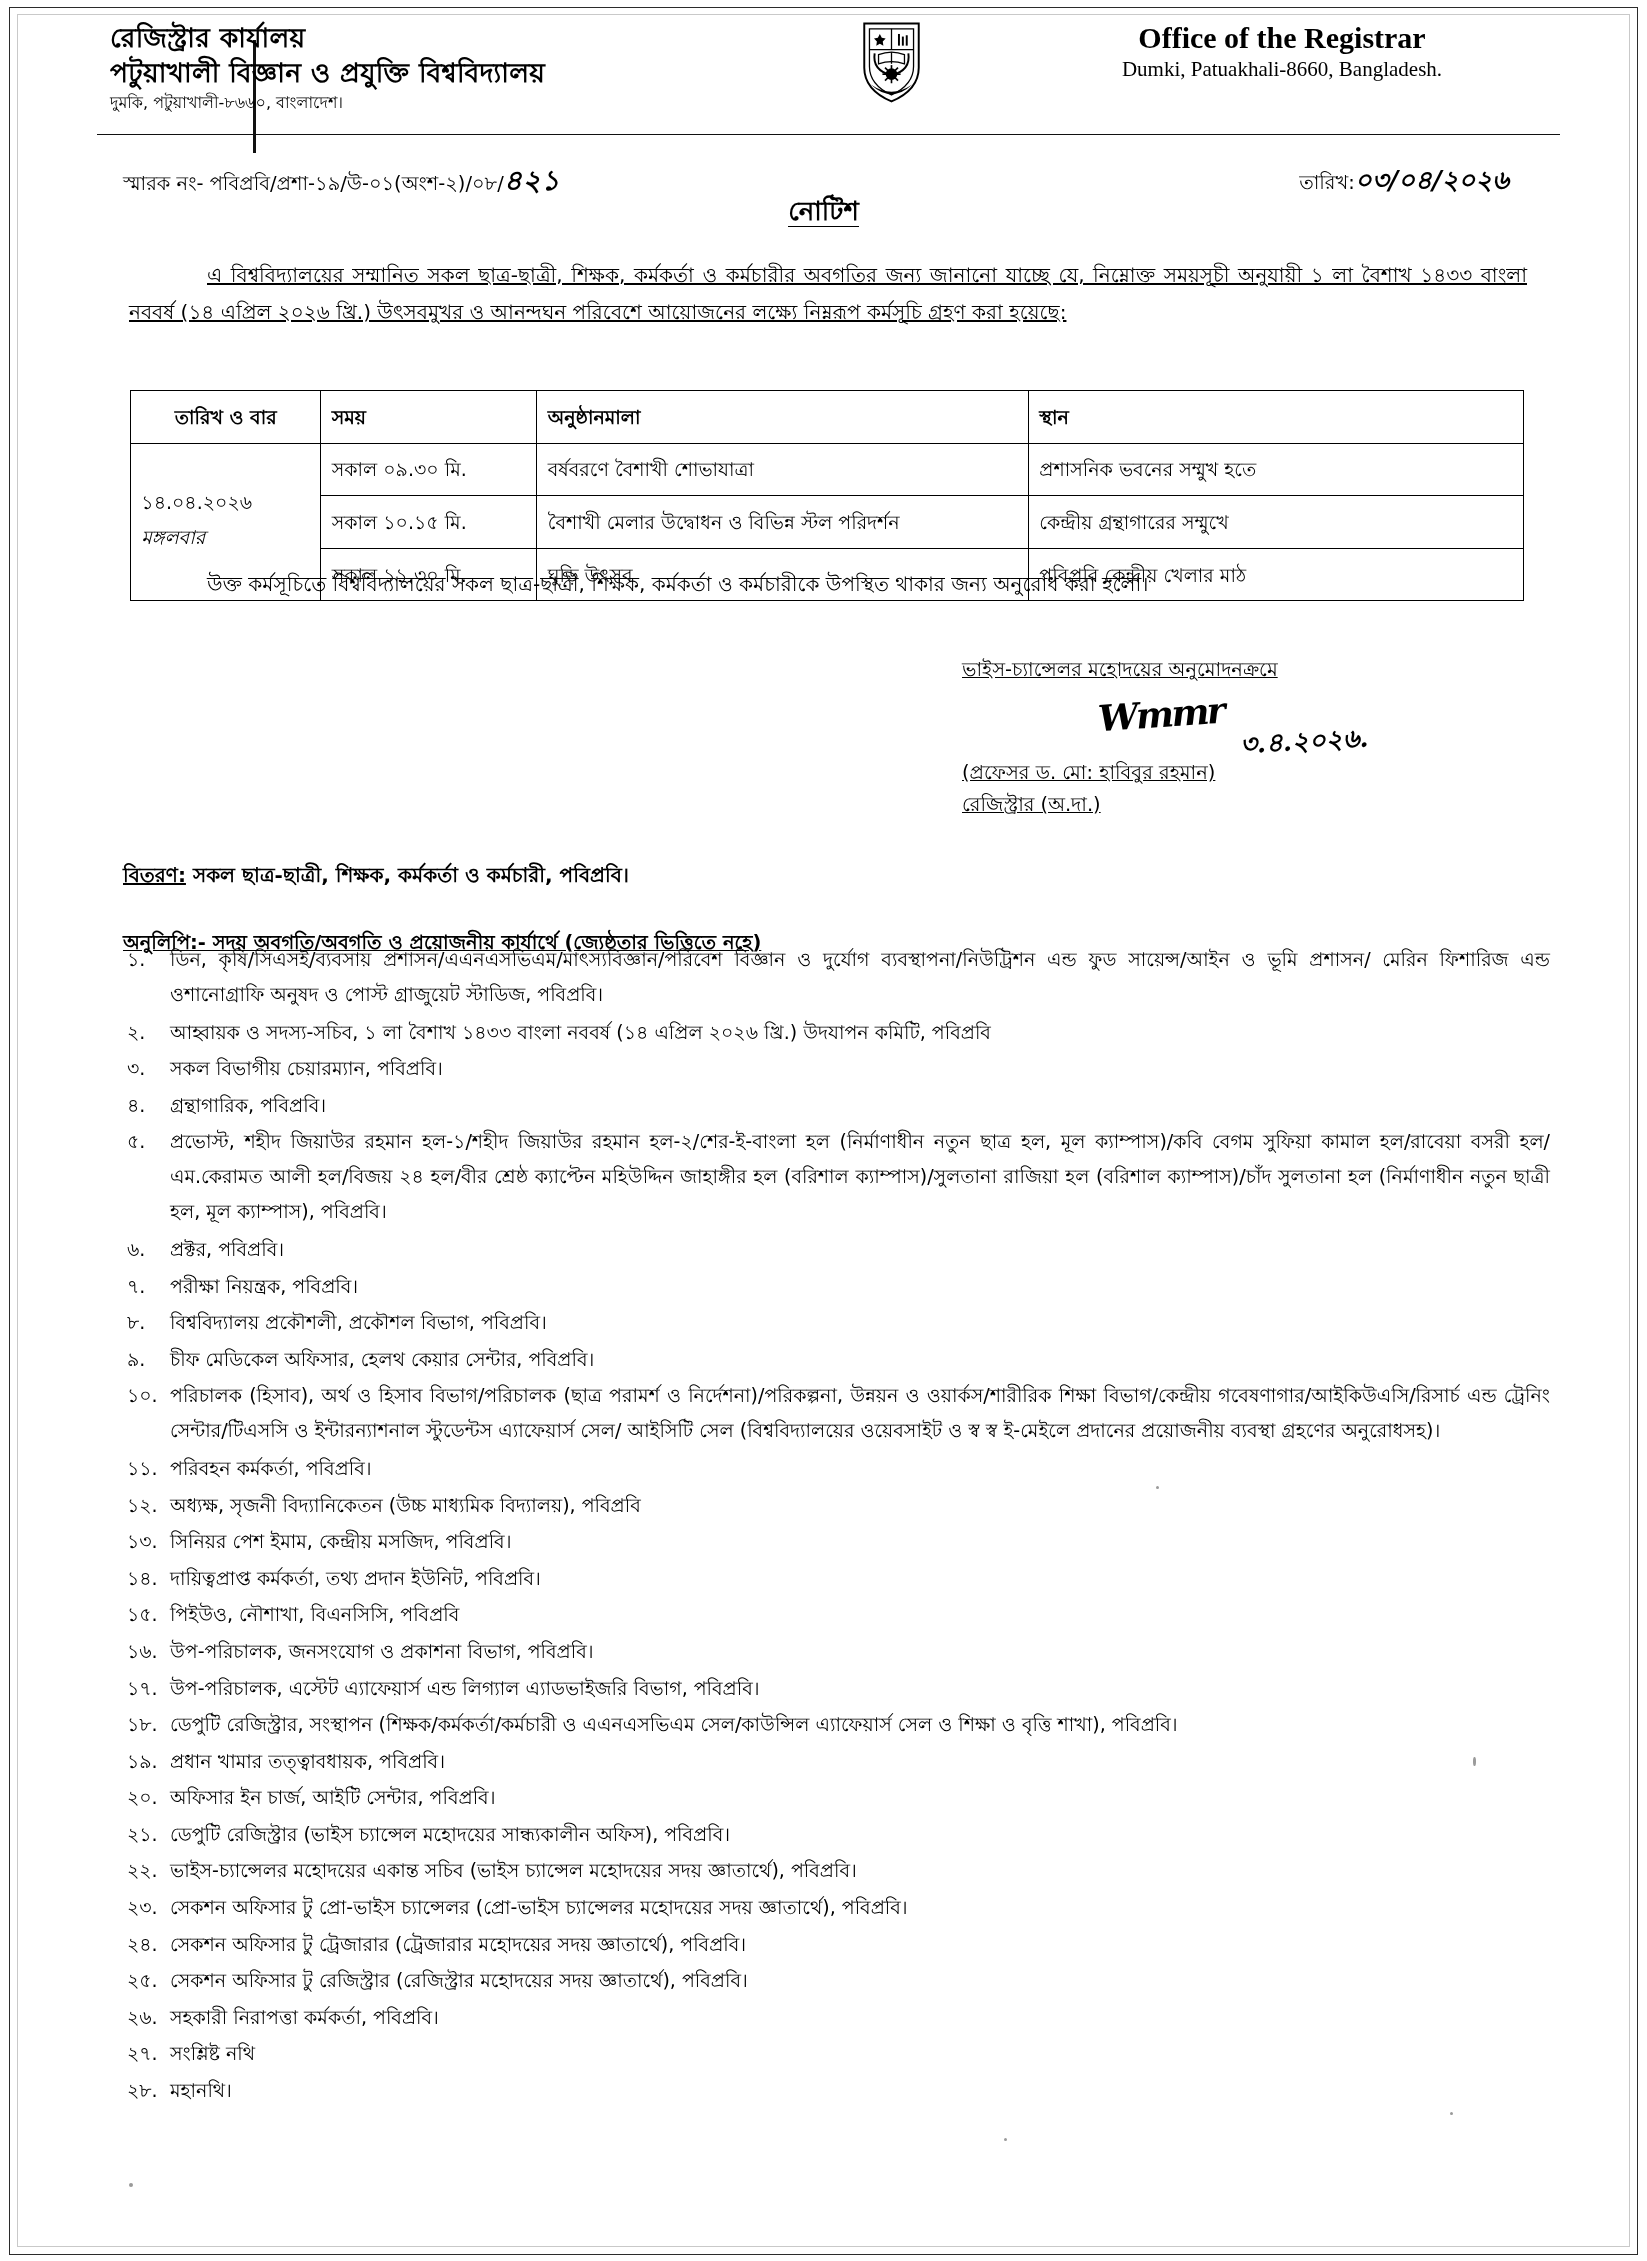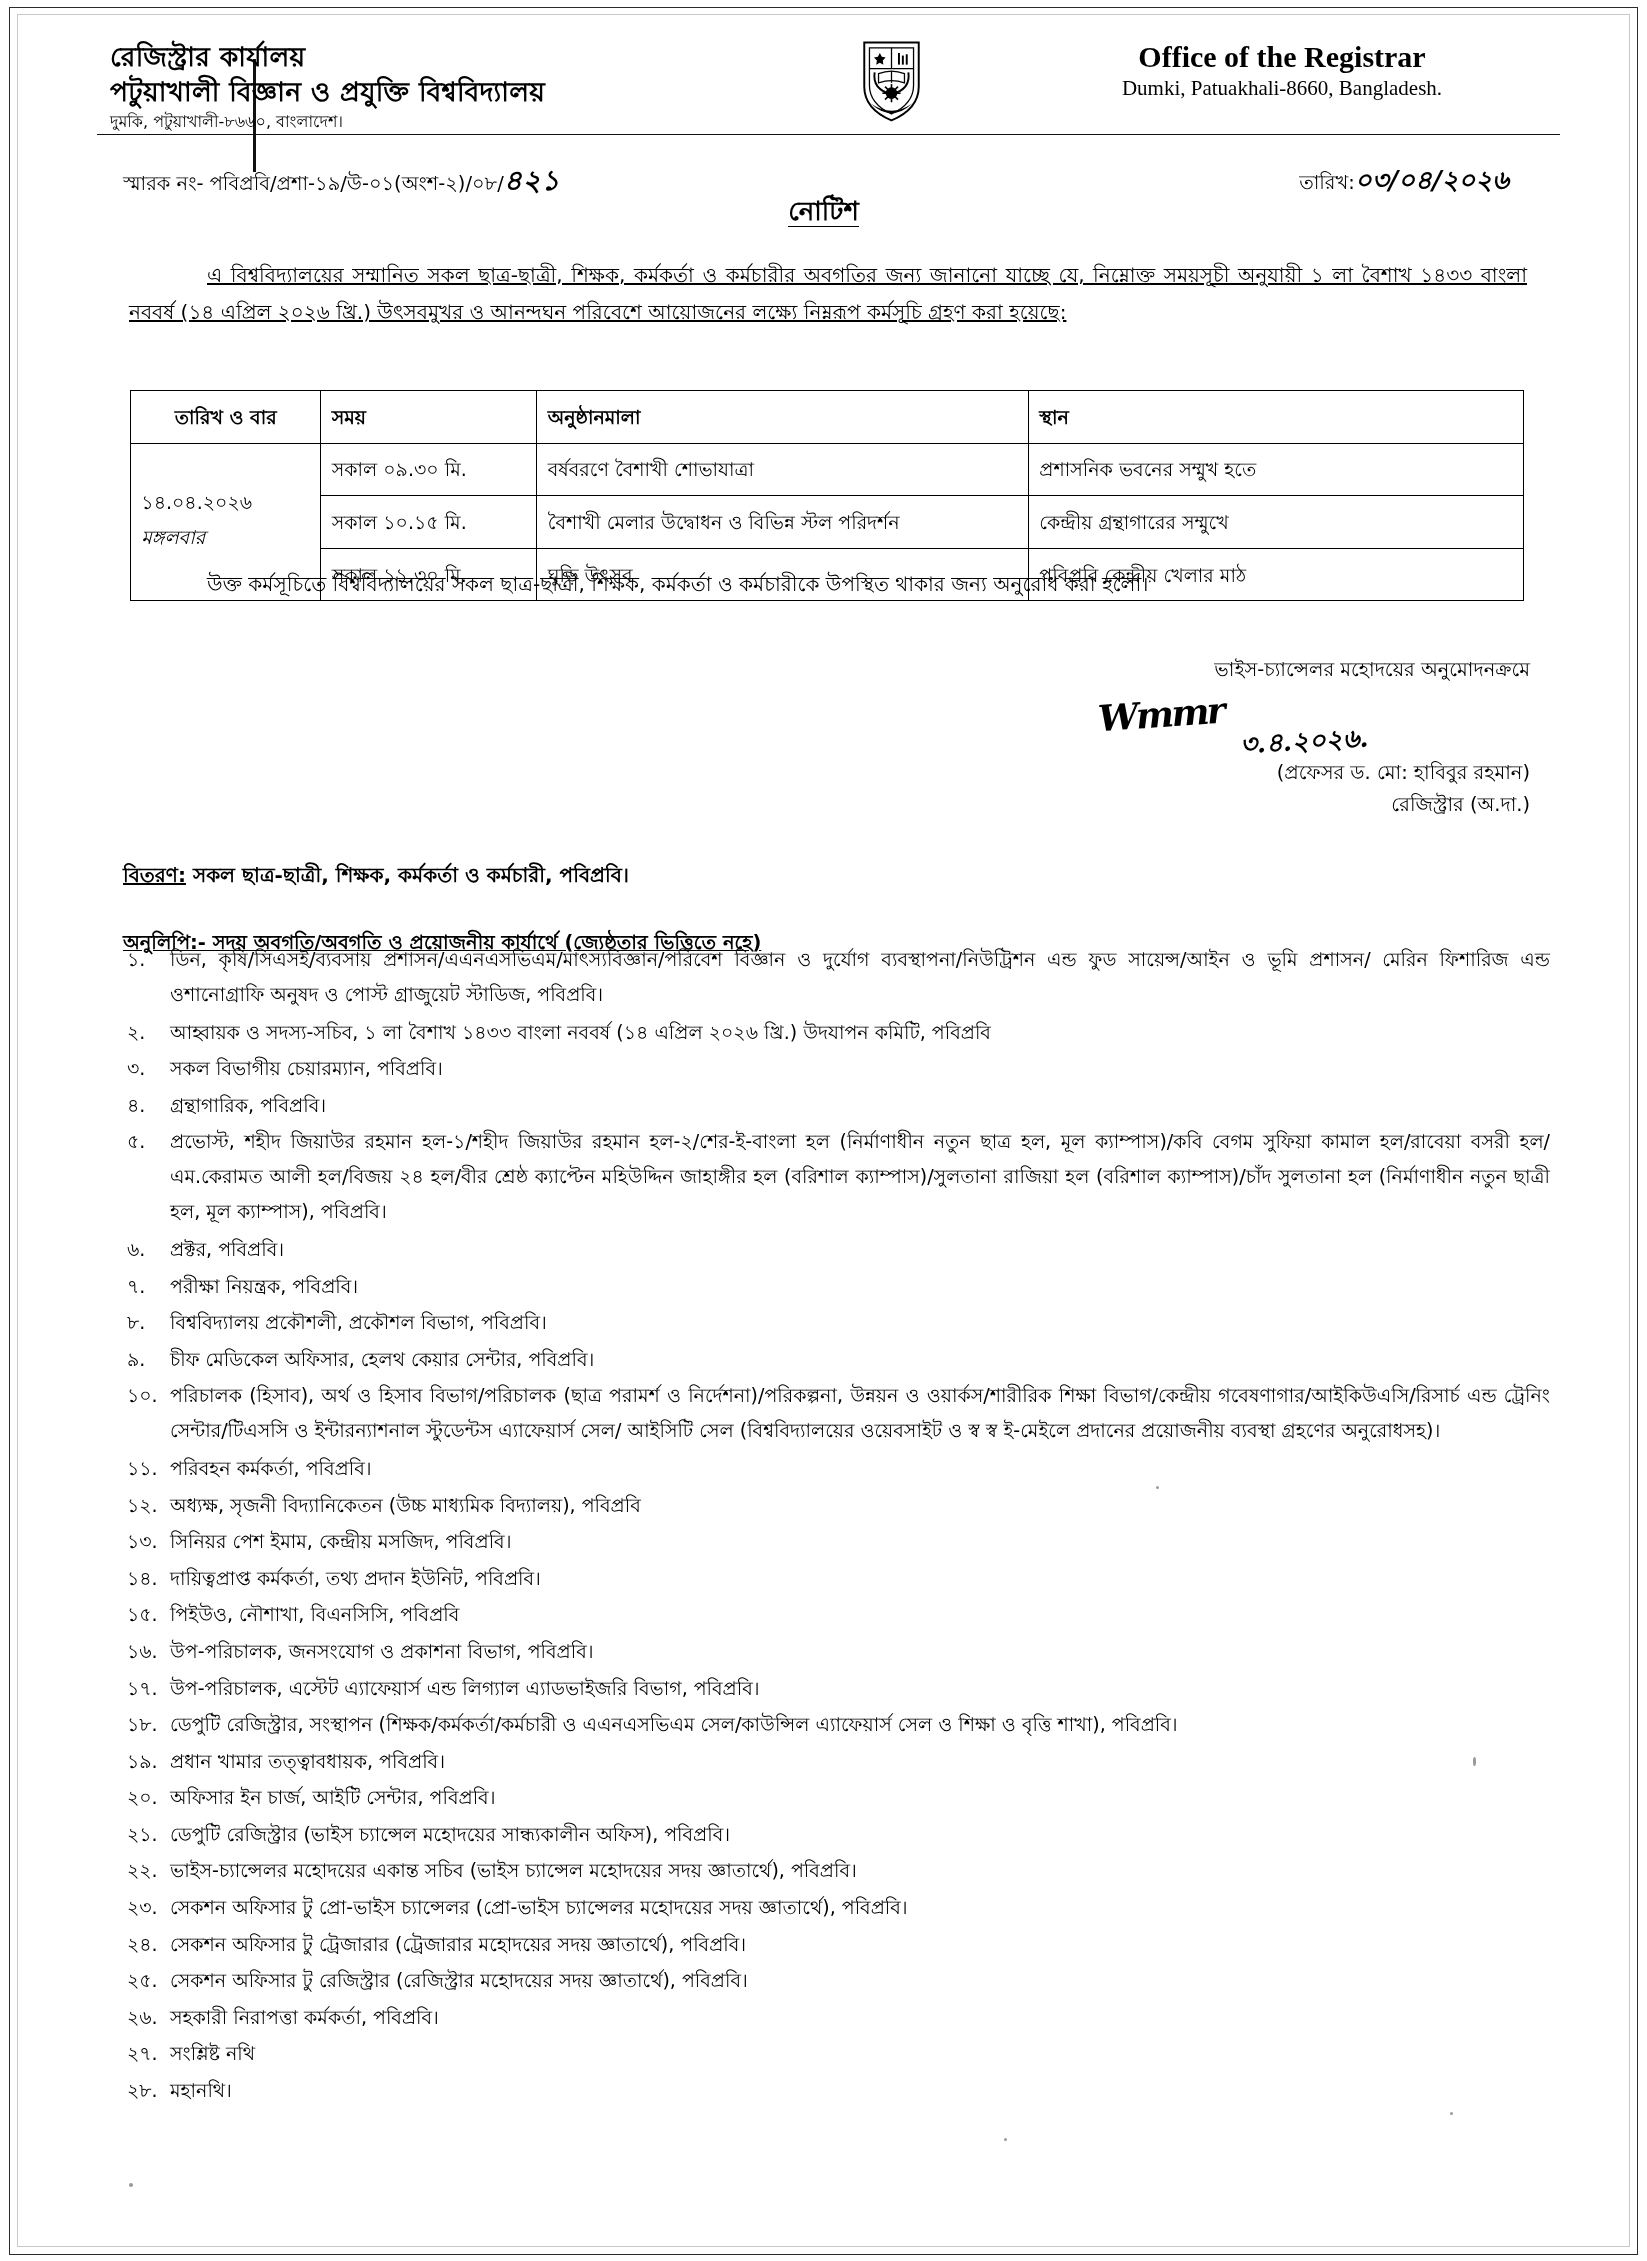--- a/index.html
+++ b/index.html
@@ -39,21 +39,20 @@
     pointer-events: none;
   }
 
   
   .letterhead {
     position: absolute;
     left: 110px;
     top: 17px;
     width: 1440px;
     height: 123px;
-    margin-top: 19px;
   }
   .lh-bn {
     position: absolute;
     left: 0;
     top: 3.9px;
     width: 646px;
     text-align: left;
   }
   .lh-bn .line1 {
     font-family: "DejaVu Sans", sans-serif;
@@ -239,23 +238,24 @@
     line-height: 32px;
     text-indent: 78px;
   }
 
   
   .sig-block {
     position: absolute;
     left: 962px;
     top: 654px;
     width: 568px;
-    text-align: right;
+    text-align: left;
     font-family: "DejaVu Sans", sans-serif;
     font-size: 19.4px;
+    text-decoration: underline;
   }
   .sig-approval { line-height: 31px; }
   .sig-graphic {
     position: relative;
     height: 72px;
   }
   .sig-scribble {
     position: absolute;
     left: 136px;
     top: 7.8px;

